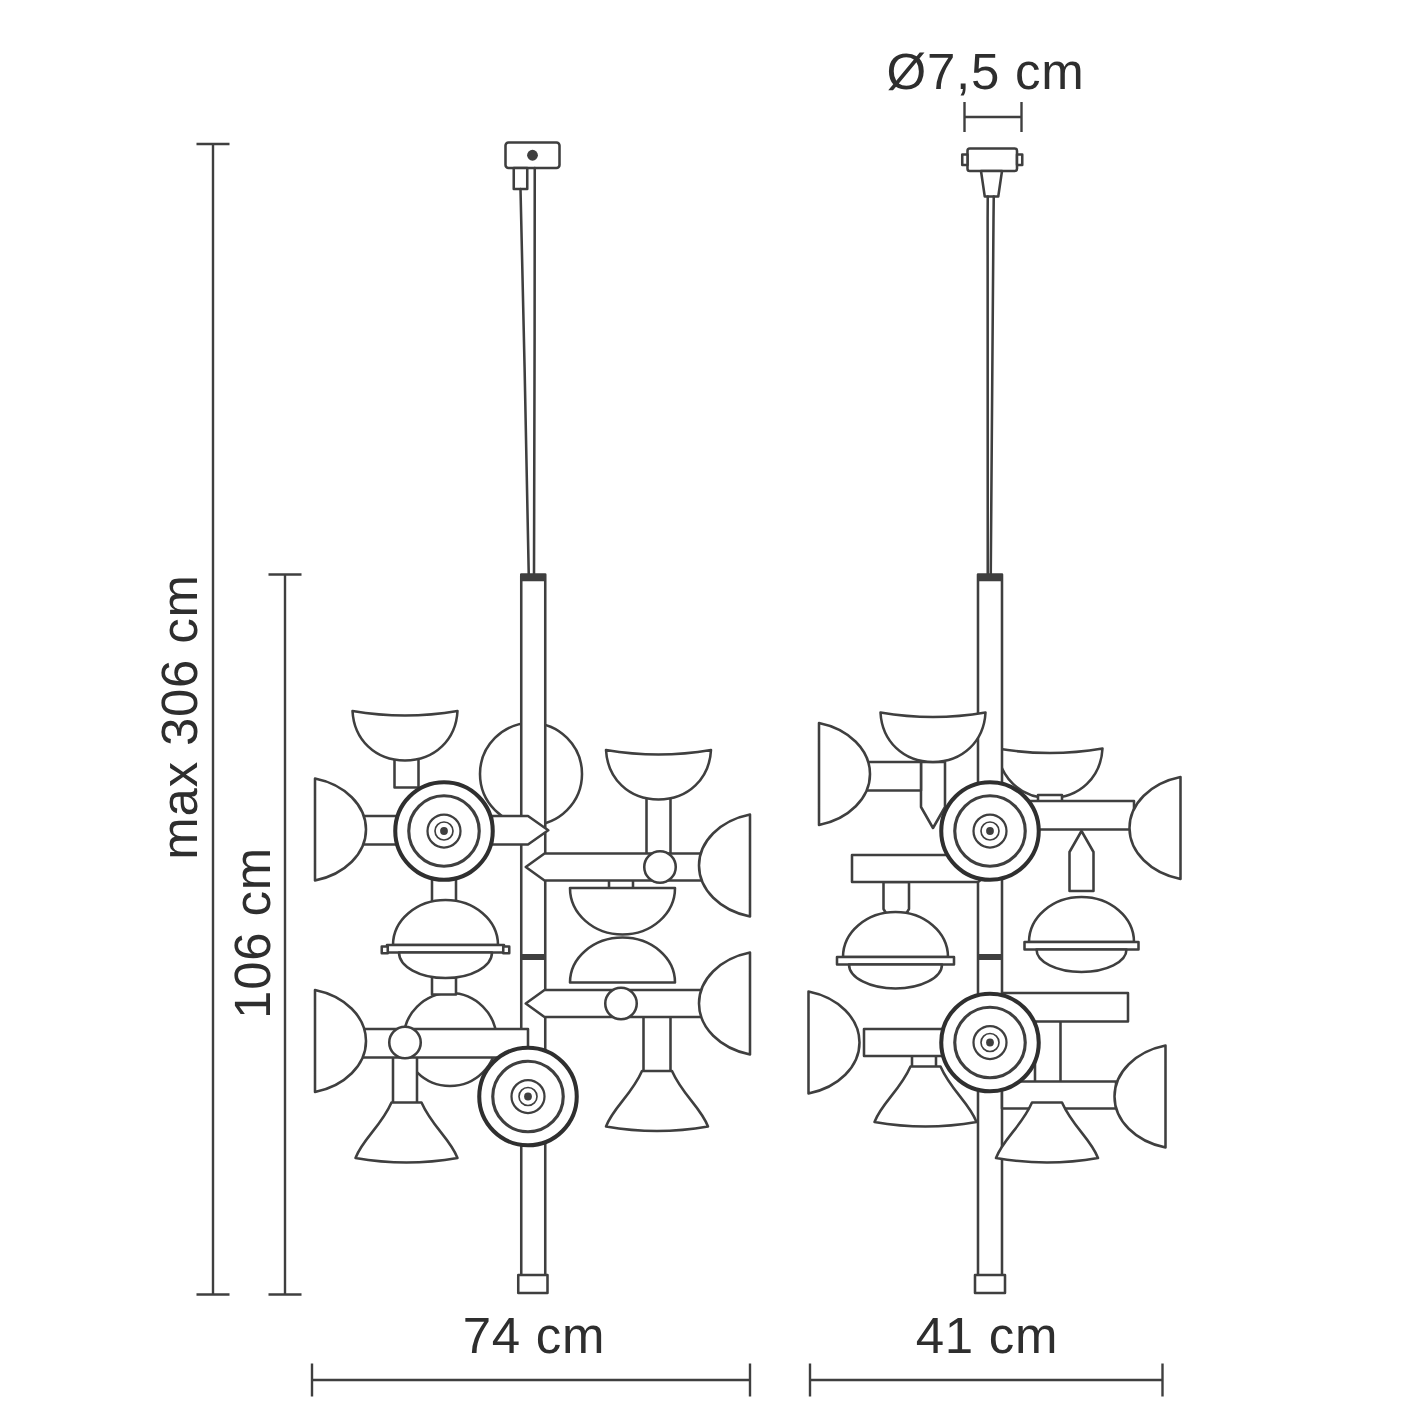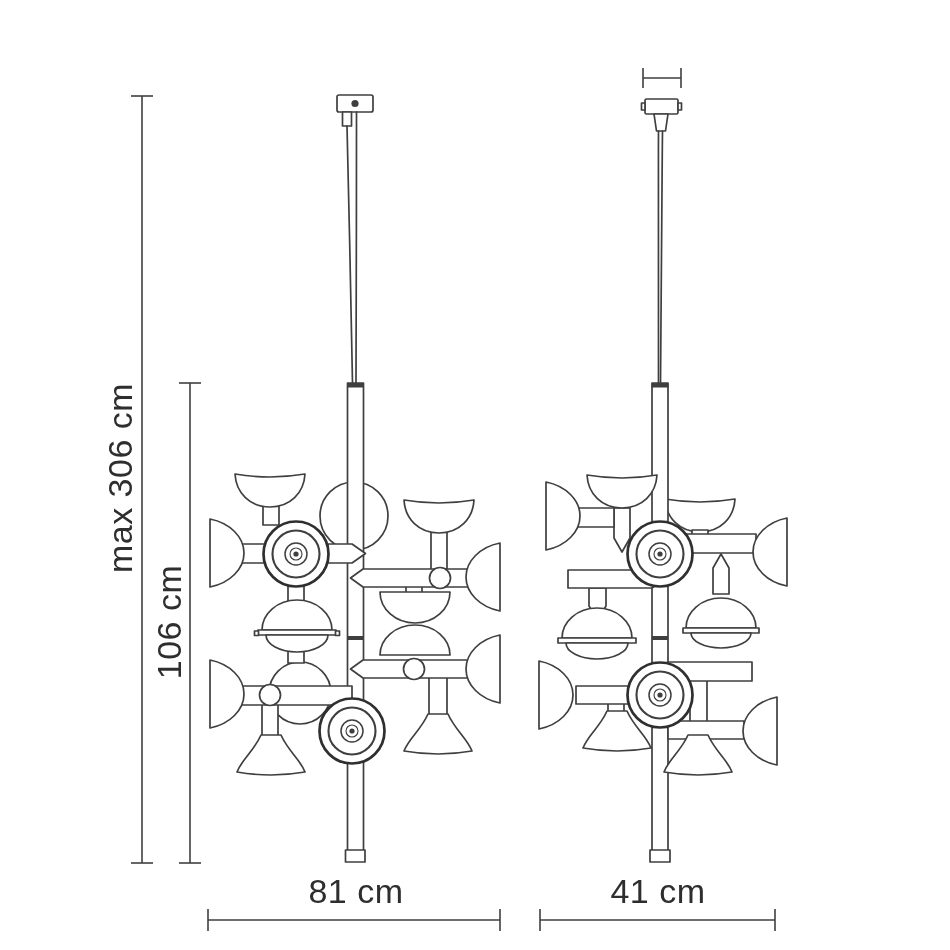--- a/index.html
+++ b/index.html
@@ -202,17 +202,18 @@
       <use href="#hub" transform="translate(660,695)"></use>
 
       <rect class="s" x="650" y="850" width="20" height="12"></rect>
     </g>
   </svg>
 
   <div class="dim-label rot" style="left:120px;top:478px">max 306 cm</div>
 
   <div class="dim-label rot" style="left:169px;top:622px">106 cm</div>
 
-  <div class="dim-label" style="left:356px;top:891px">81 cm</div>
+  <div class="dim-label" style="left:356px;top:891px">74 cm</div>
 
   <div class="dim-label" style="left:658px;top:891px">41 cm</div>
 
+  <div class="dim-label" style="left:657px;top:48px">Ø7,5 cm</div>
 </div>
 
 </body></html>

